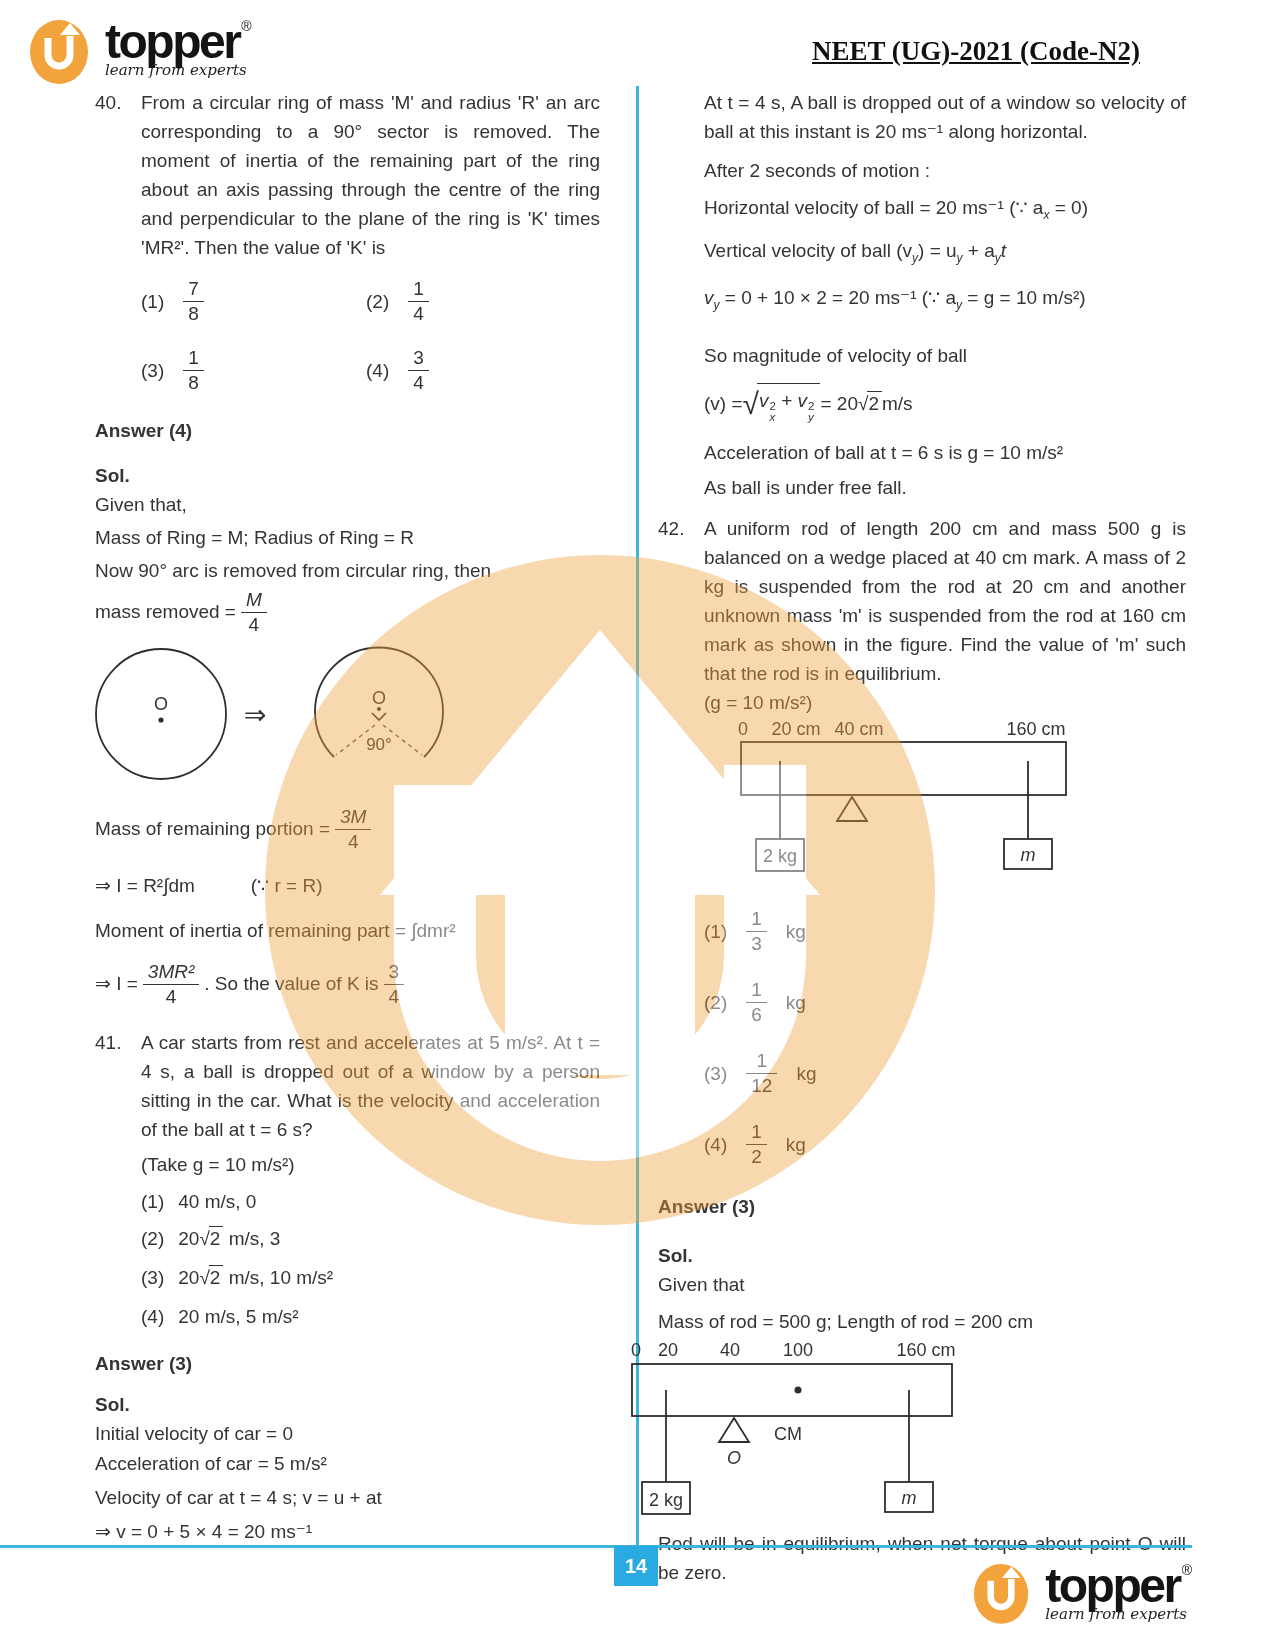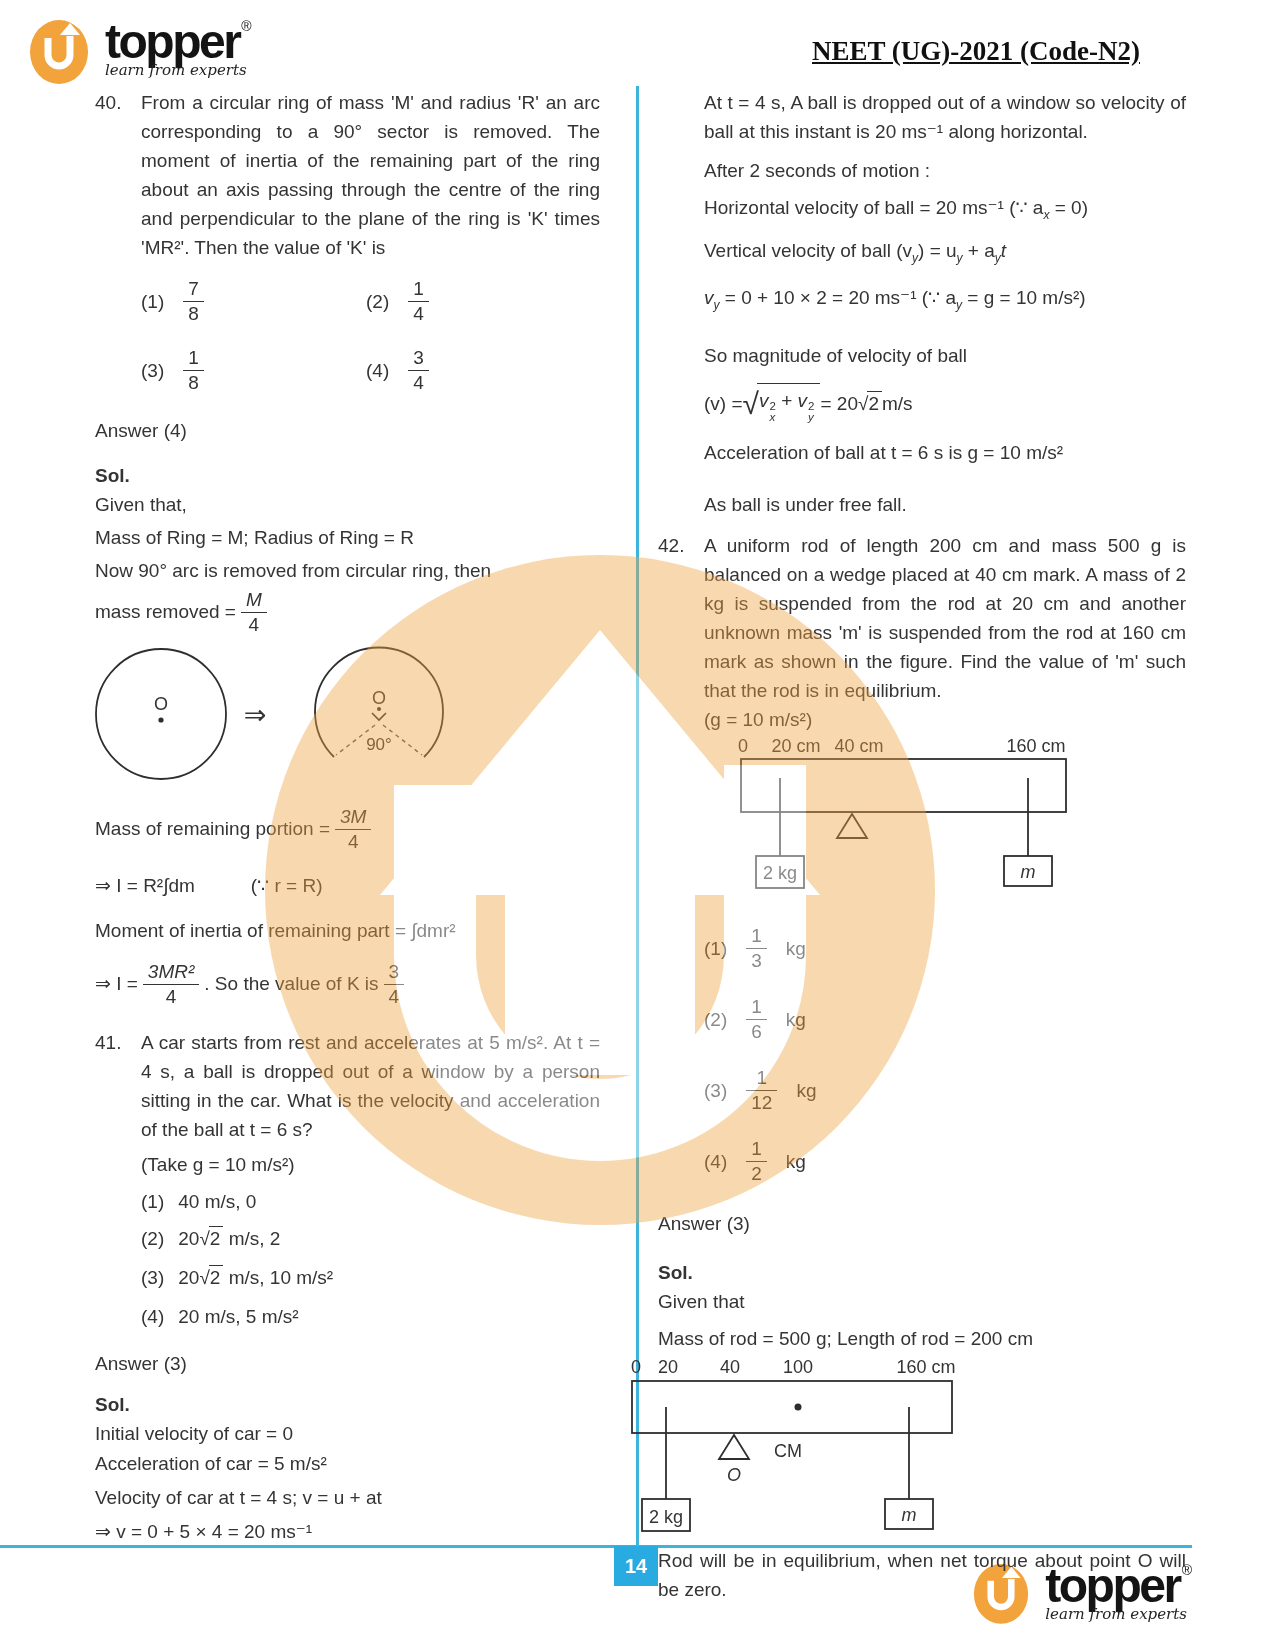--- a/index.html
+++ b/index.html
@@ -20,21 +20,21 @@
   
   .col{position:absolute;top:88px;font-size:19px;line-height:29px;z-index:10;}
   .col-left{left:95px;width:505px;}
   .col-right{left:658px;width:528px;}
   .qa{display:flex;}
   .qnum{width:46px;flex:none;}
   .qbody{flex:1;text-align:justify;}
   .sol{display:flex;flex-direction:column;}
   .sol-label{width:46px;flex:none;font-weight:700;}
   .sol-body{flex:1;}
-  .answer{font-weight:400;}
+  .answer{font-weight:700;}
   .indent{margin-left:46px;}
   .just{text-align:justify;}
   .mline{white-space:nowrap;}
   .it{font-style:italic;}
   sub,sup{font-size:12px;}
   
   .frac{display:inline-block;text-align:center;vertical-align:middle;line-height:22px;margin:0 5px;}
   .frac .fn{display:block;padding:0 5px 1px;border-bottom:1.7px solid #343434;}
   .frac .fd{display:block;padding:1px 5px 0;}
   
@@ -167,21 +167,21 @@
       <div class="qnum">41.</div>
       <div class="qbody">
         <div class="just">A car starts from rest and accelerates at 5 m/s². At t = 4 s, a ball is dropped out of a window by a person sitting in the car. What is the velocity and acceleration of the ball at t = 6 s?</div>
         <div style="margin-top:6px">(Take g = 10 m/s²)</div>
         <div class="optline" style="margin-top:8px">
           <span>(1)</span>
             <span>40 m/s, 0</span>
         </div>
         <div class="optline" style="margin-top:8px">
           <span>(2)</span>
-          <span class="mline"><span>20</span><span class="rt"><span class="rs">√</span><span class="rb">2</span></span><span> m/s, 2</span></span>
+          <span class="mline"><span>20</span><span class="rt"><span class="rs">√</span><span class="rb">2</span></span><span> m/s, 3</span></span>
         </div>
         <div class="optline" style="margin-top:10px">
           <span>(3)</span>
           <span class="mline"><span>20</span><span class="rt"><span class="rs">√</span><span class="rb">2</span></span><span> m/s, 10 m/s²</span></span>
         </div>
         <div class="optline" style="margin-top:10px">
           <span>(4)</span>
             <span>20 m/s, 5 m/s²</span>
         </div>
       </div>
@@ -228,21 +228,21 @@
           </span><span> + </span><span class="it">v</span><span class="stk">
             <span>2</span>
             <span class="it">y</span>
           </span></span>
         <span> = 20</span>
         <span class="rt"><span class="rs">√</span><span class="rb">2</span></span>
         <span> m/s</span>
     </div>
 
     <div class="indent" style="margin-top:10px">Acceleration of ball at t = 6 s is g = 10 m/s²</div>
-    <div class="indent" style="margin-top:23px">As ball is under free fall.</div>
+    <div class="indent" style="margin-top:6px">As ball is under free fall.</div>
 
     <div class="qa" style="margin-top:12px">
       <div class="qnum">42.</div>
       <div class="qbody">
         <div class="just">A uniform rod of length 200 cm and mass 500 g is balanced on a wedge placed at 40 cm mark. A mass of 2 kg is suspended from the rod at 20 cm and another unknown mass 'm' is suspended from the rod at 160 cm mark as shown in the figure. Find the value of 'm' such that the rod is in equilibrium.</div>
         <div>(g = 10 m/s²)</div>
 
         <div class="fig" style="margin-top:4px">
           <svg width="470" height="165" viewBox="0 0 470 165">
             <text x="39" y="14" font-size="18" text-anchor="middle">0</text>

